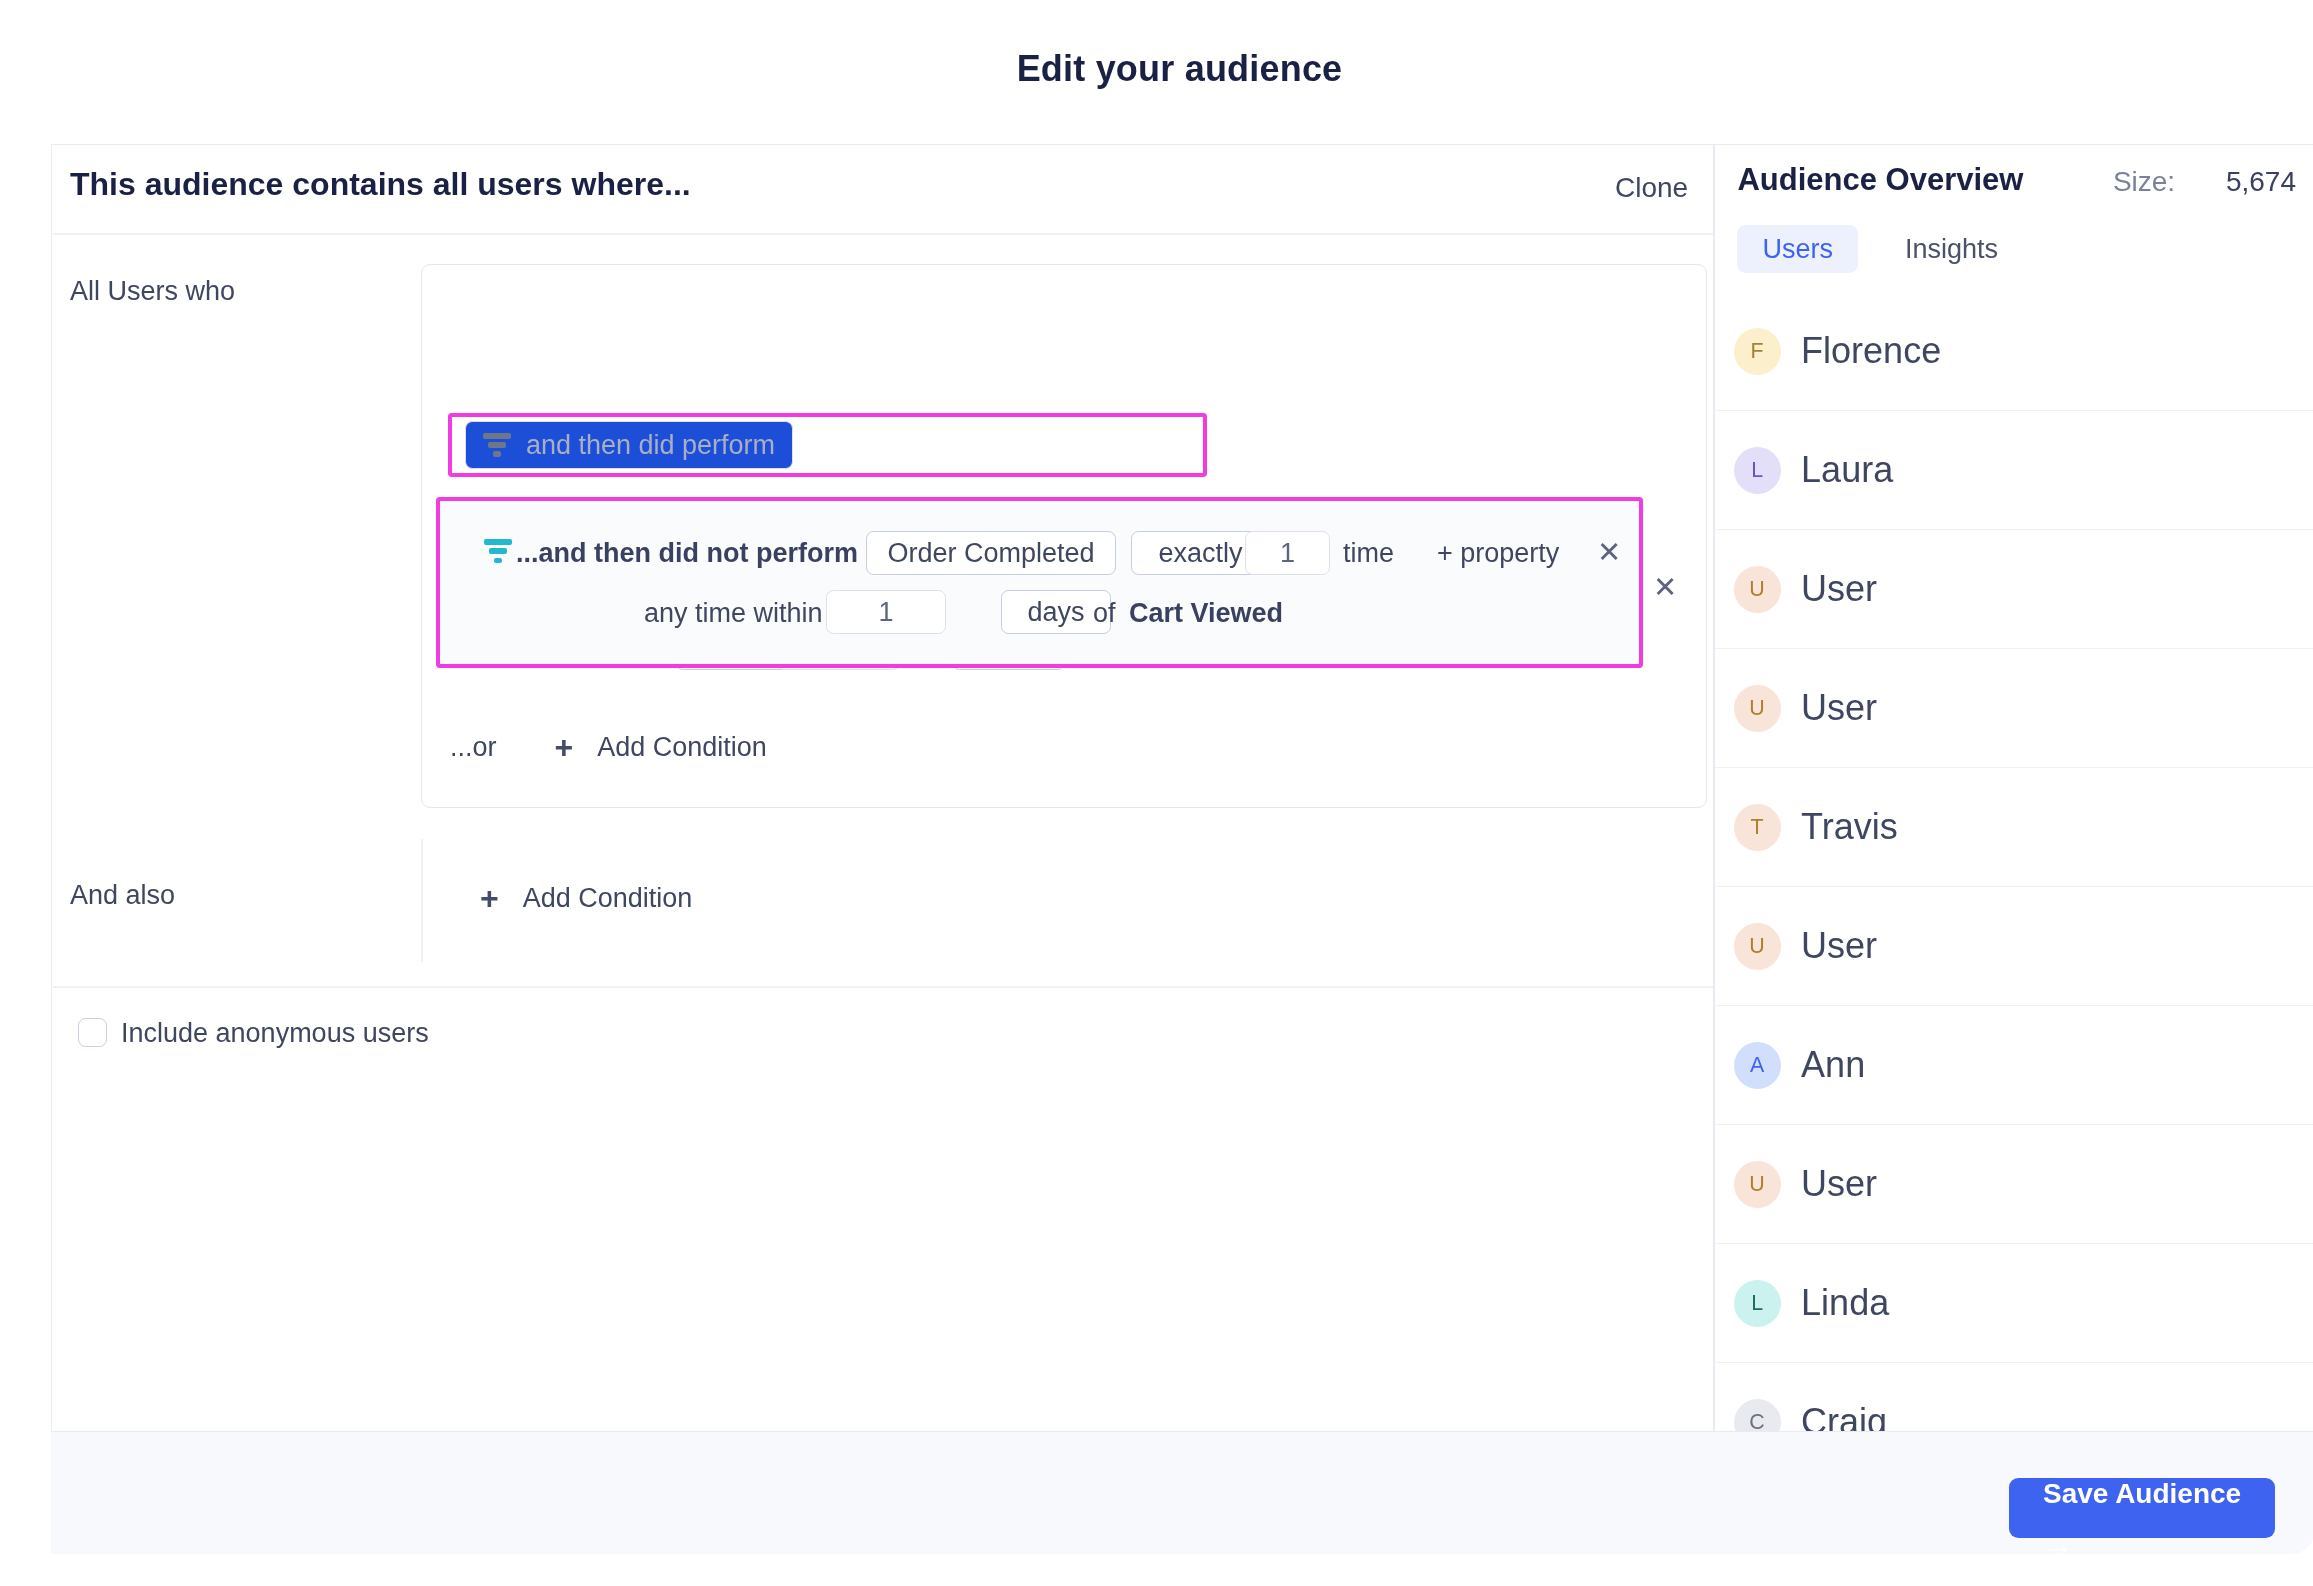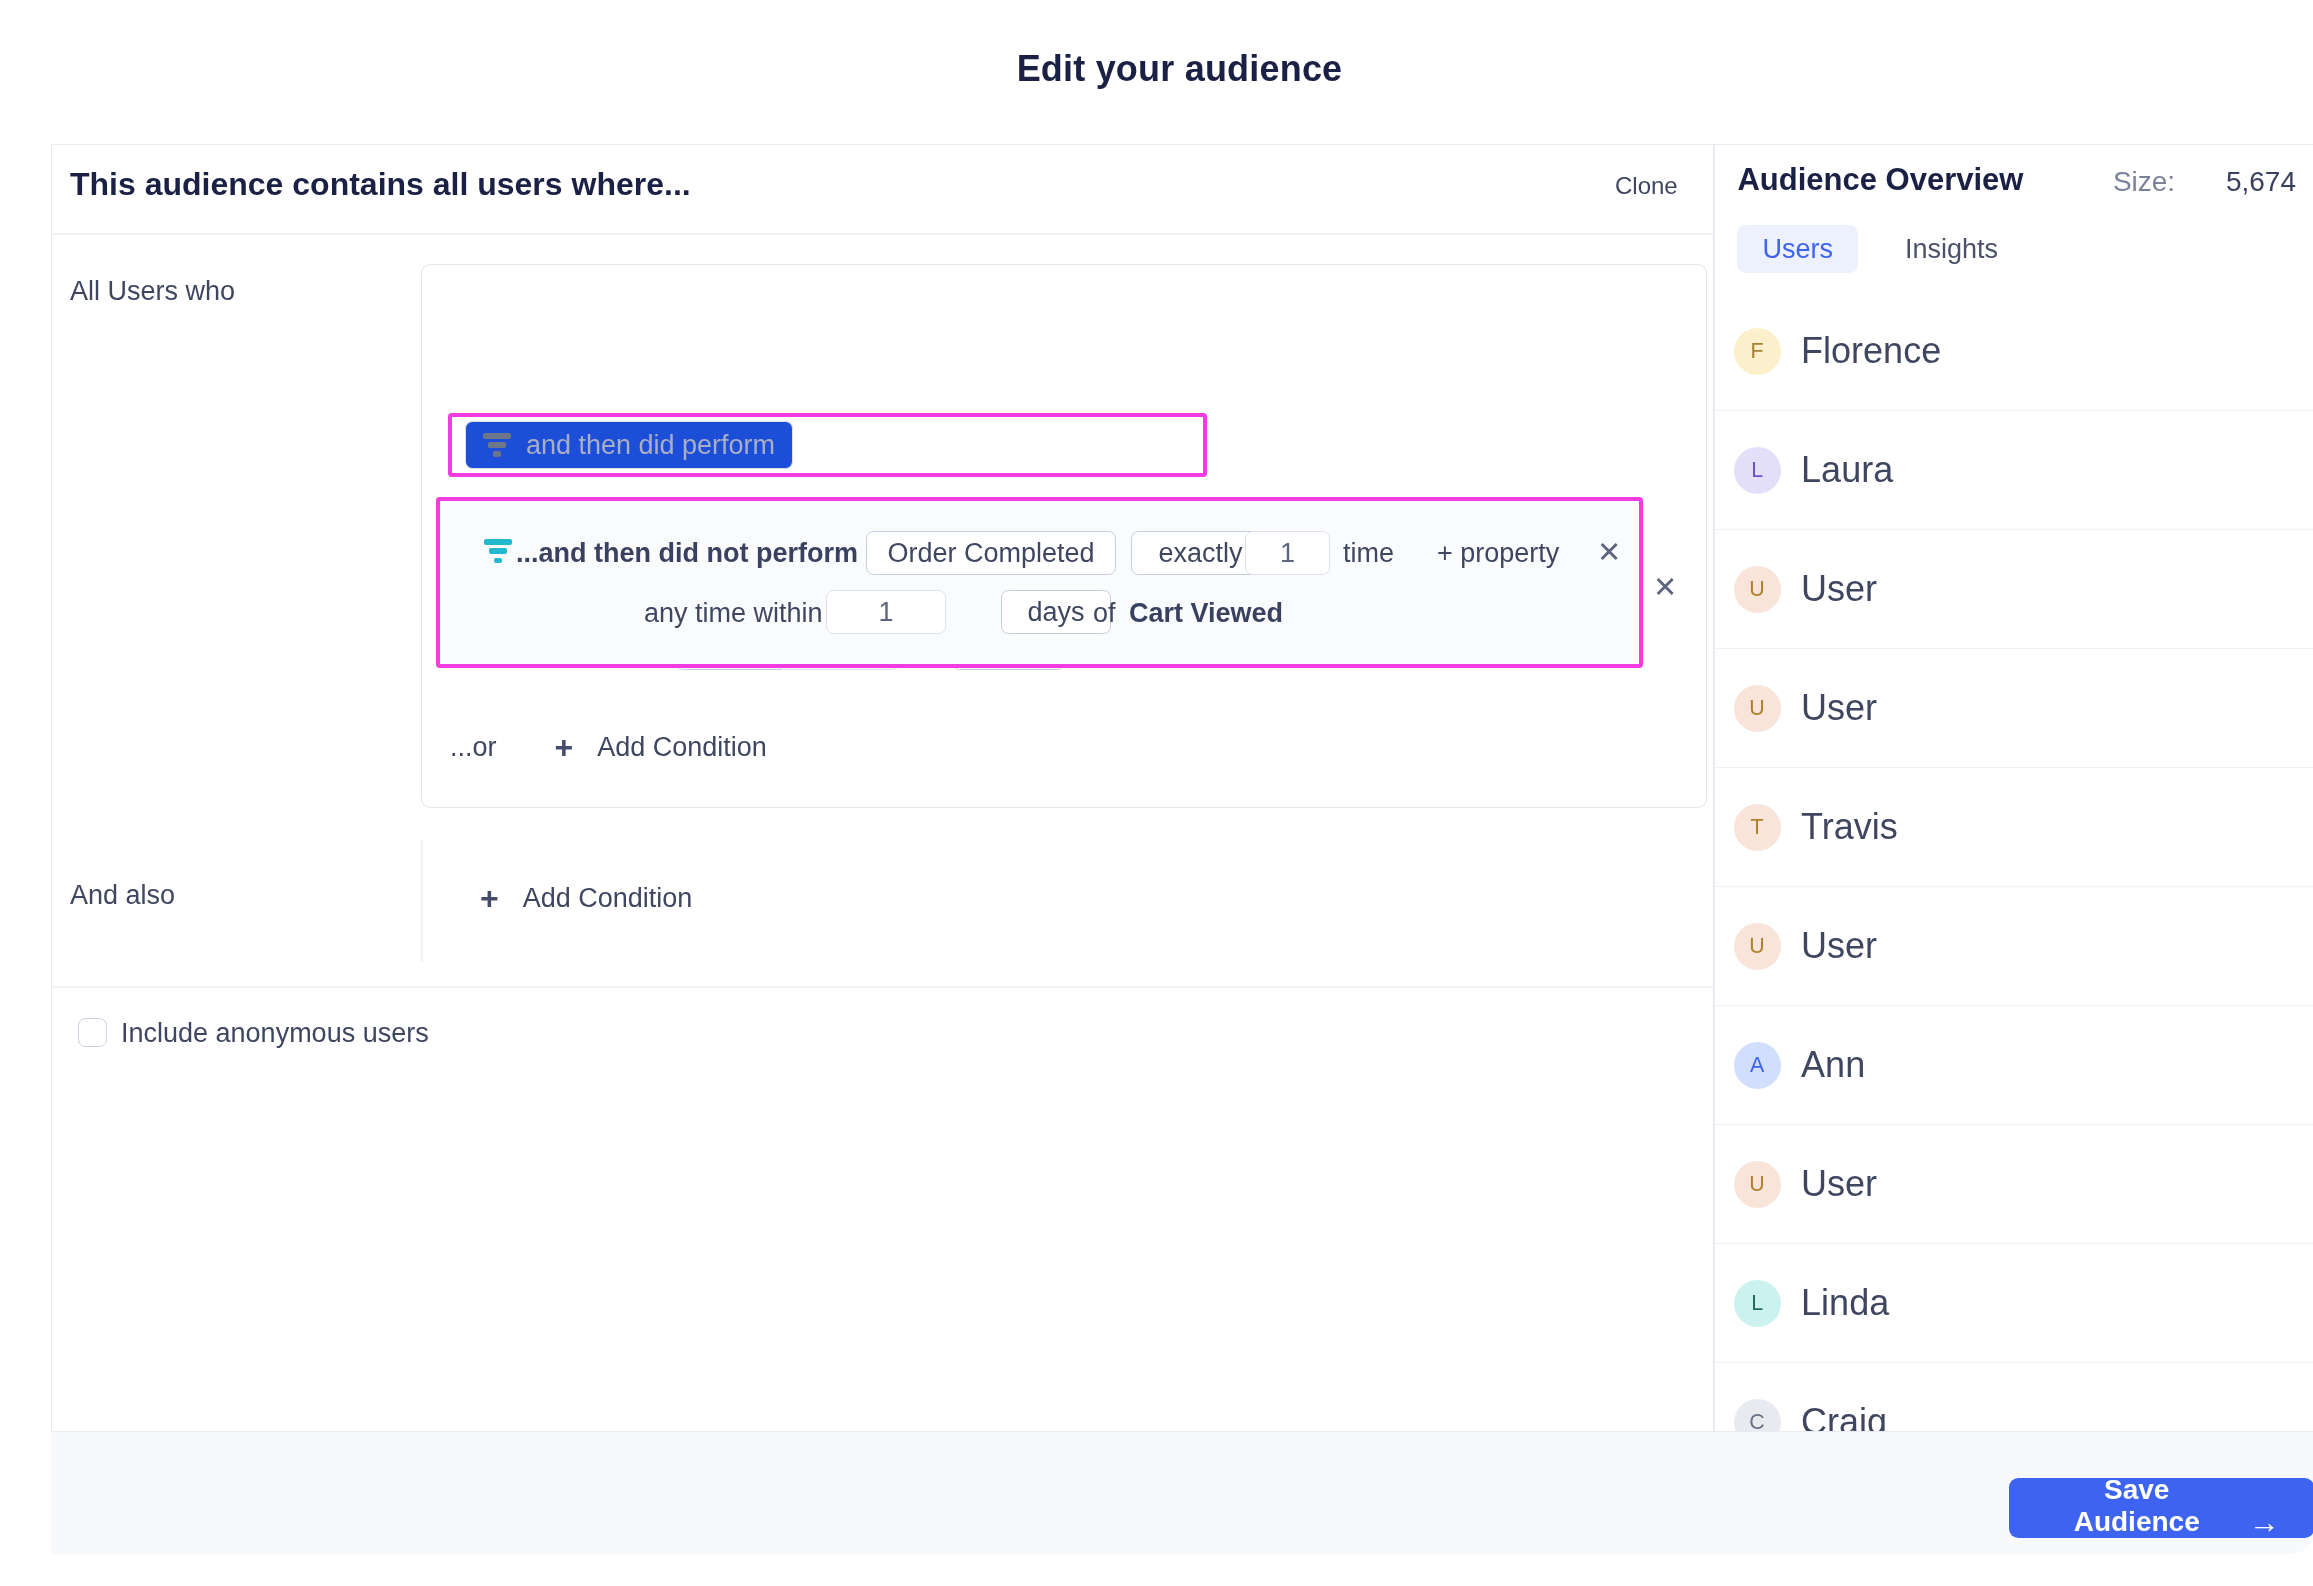--- a/index.html
+++ b/index.html
@@ -10,21 +10,21 @@
     font-size:36px;font-weight:700;color:#1b2144;letter-spacing:0.2px;}
 
   
   .frame{position:absolute;left:51px;top:144px;right:0;bottom:0;
     border-left:1.9px solid #e9ebf2;border-top:1.9px solid #e9ebf2;}
   .header-divider{position:absolute;left:53px;top:233px;width:1660px;height:1.9px;background:#eff1f6;}
   .sidebar-divider{position:absolute;left:1713px;top:145px;width:1.9px;height:1286px;background:#e9ebf2;}
   .content-divider{position:absolute;left:53px;top:986px;width:1660px;height:1.9px;background:#eff1f6;}
 
   .builder-header-title{position:absolute;left:70px;top:166px;font-size:32px;font-weight:700;color:#1b2144;}
-  .clone-link{position:absolute;left:1615px;top:172px;font-size:24px;color:#3f4660;cursor:pointer;}
+  .clone-link{position:absolute;left:1615px;top:172px;font-size:28px;color:#3f4660;cursor:pointer;}
 
   .group-label{position:absolute;left:70px;top:276px;font-size:27px;color:#3f4660;}
 
   
   .card{position:absolute;left:421px;top:264px;width:1286px;height:544px;background:#fff;
     border:1.9px solid #e4e7f0;border-radius:9.3px;}
 
   .lbl{position:absolute;font-size:27px;color:#3f4660;white-space:nowrap;line-height:34px;}
   .lbl.strong{font-weight:700;color:#3a4160;}
 
@@ -83,22 +83,22 @@
   .user-row{height:119px;border-bottom:1.9px solid #eff1f6;display:flex;align-items:center;
     padding-left:18.6px;gap:20.5px;cursor:pointer;}
   .avatar{width:47px;height:47px;border-radius:50%;display:flex;align-items:center;justify-content:center;
     font-size:21.4px;}
   .user-name{font-size:36px;color:#3f4660;}
 
   
   .footer-bar{position:absolute;left:51px;top:1431px;right:0;bottom:0;background:#f7f9fc;
     border-top:1.9px solid #e9ebf2;}
   .save-btn{position:absolute;left:1958px;top:46px;height:60px;padding:0 34px;background:#3e63f1;
-    border-radius:9.3px;display:flex;align-items:flex-end;gap:18.6px;color:#fff;font-size:28px;font-weight:600;
-    cursor:pointer;border:none;}
+    border-radius:9.3px;display:flex;align-items:flex-start;gap:18.6px;color:#fff;font-size:28px;font-weight:600;
+    cursor:pointer;border:none;flex-direction:column;}
   .save-btn .arrow{font-size:31px;font-weight:400;line-height:31px;}
 </style>
 </head>
 <body>
 
 <div id="app">
 
   <div class="page-title">Edit your audience</div>
 
   <div class="frame"></div>

